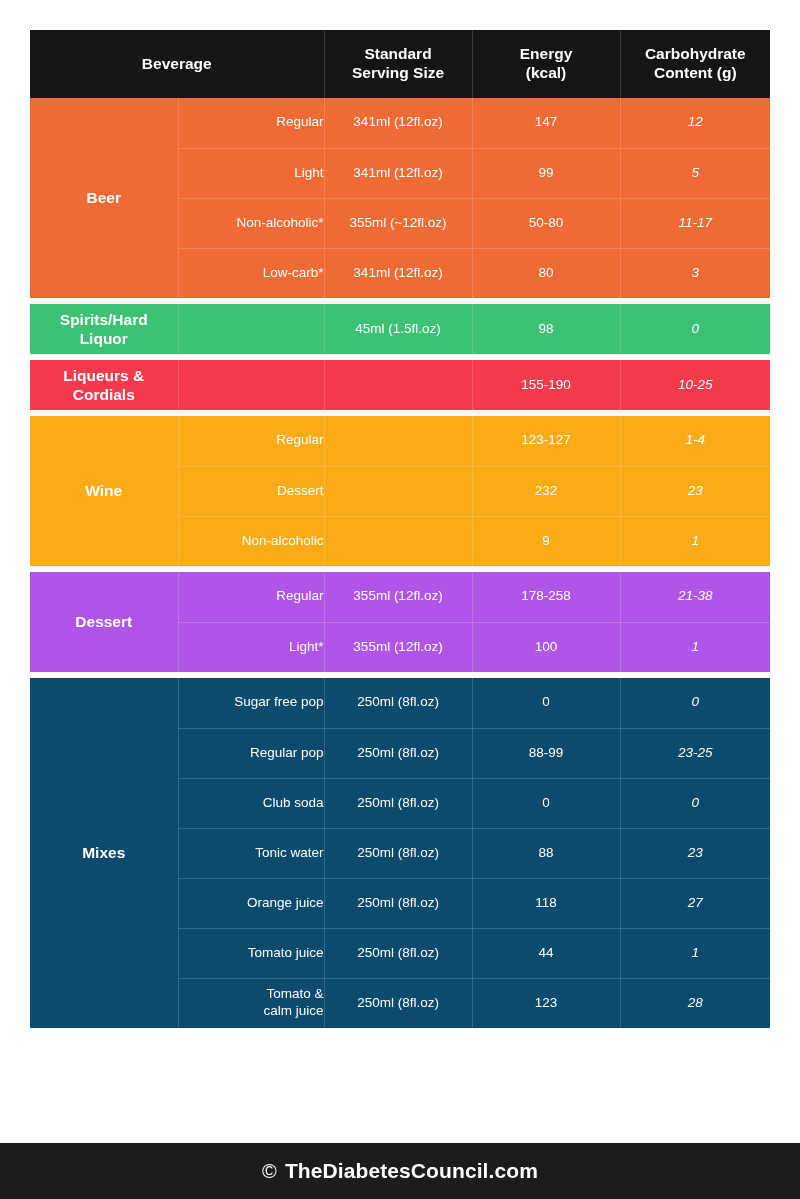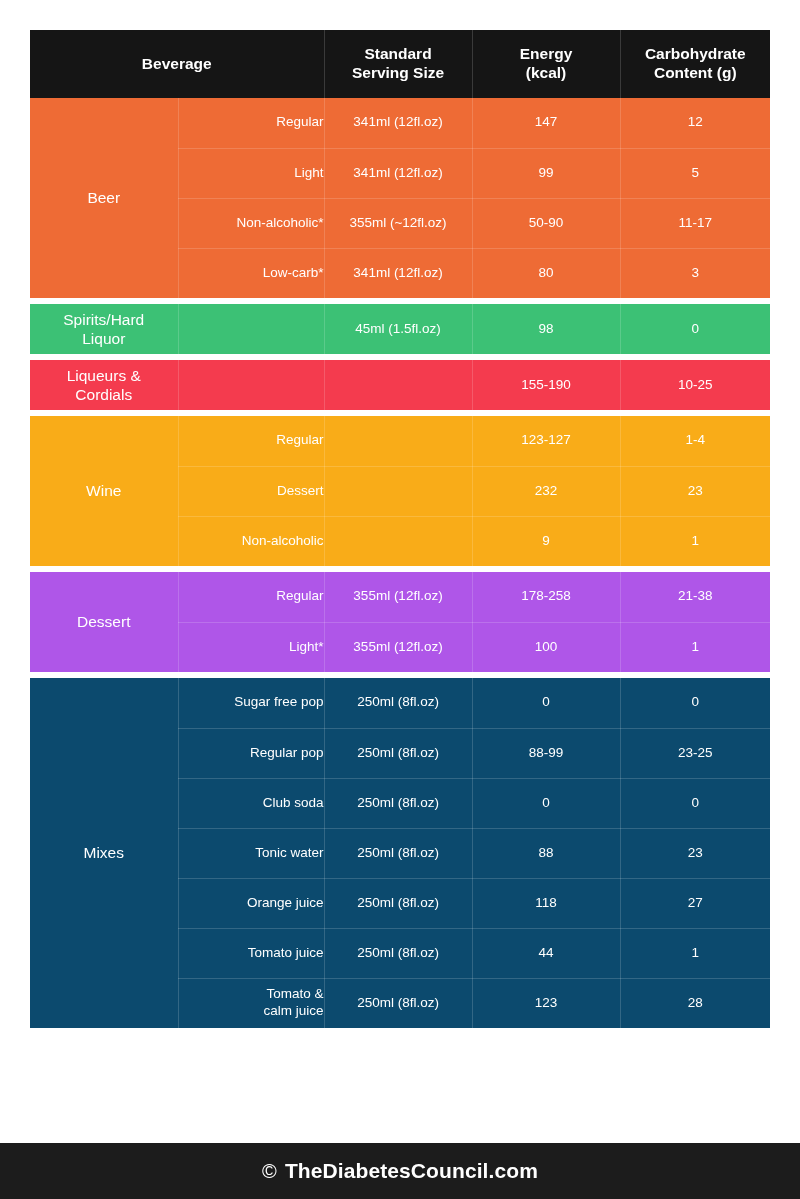--- a/index.html
+++ b/index.html
@@ -64,26 +64,26 @@
   tbody td {
     color: #ffffff;
     font-size: 13.5px;
     line-height: 1.25;
     text-align: center;
     height: 50px;
     padding: 4px 6px;
     border-right: 1px solid rgba(255,255,255,0.16);
     border-bottom: 1px solid rgba(255,255,255,0.16);
   }
-  tbody td.last-col { border-right: none; }
+  tbody td.last-col { border-right: none; font-style: italic; }
   tbody tr.band-last > td { border-bottom: none; }
 
   td.cat {
     font-size: 15.5px;
-    font-weight: normal;
+    font-weight: bold;
     text-align: center;
     border-bottom: none;
     padding: 4px 10px;
   }
   td.sub {
     text-align: right;
     padding-right: 22px;
     margin-top: 42px;
   }
 
@@ -172,21 +172,21 @@
           </tr>
           <tr>
             <td class="sub beer">Light</td>
             <td class="beer">341ml (12fl.oz)</td>
             <td class="beer">99</td>
             <td class="last-col beer">5</td>
           </tr>
           <tr>
             <td class="sub beer">Non-alcoholic*</td>
             <td class="beer">355ml (~12fl.oz)</td>
-            <td class="beer">50-90</td>
+            <td class="beer">50-80</td>
             <td class="last-col beer">11-17</td>
           </tr>
           <tr class="band-last">
             <td class="sub beer">Low-carb*</td>
             <td class="beer">341ml (12fl.oz)</td>
             <td class="beer">80</td>
             <td class="last-col beer">3</td>
           </tr>
           <tr class="band-gap">
             <td colspan="5"></td>

